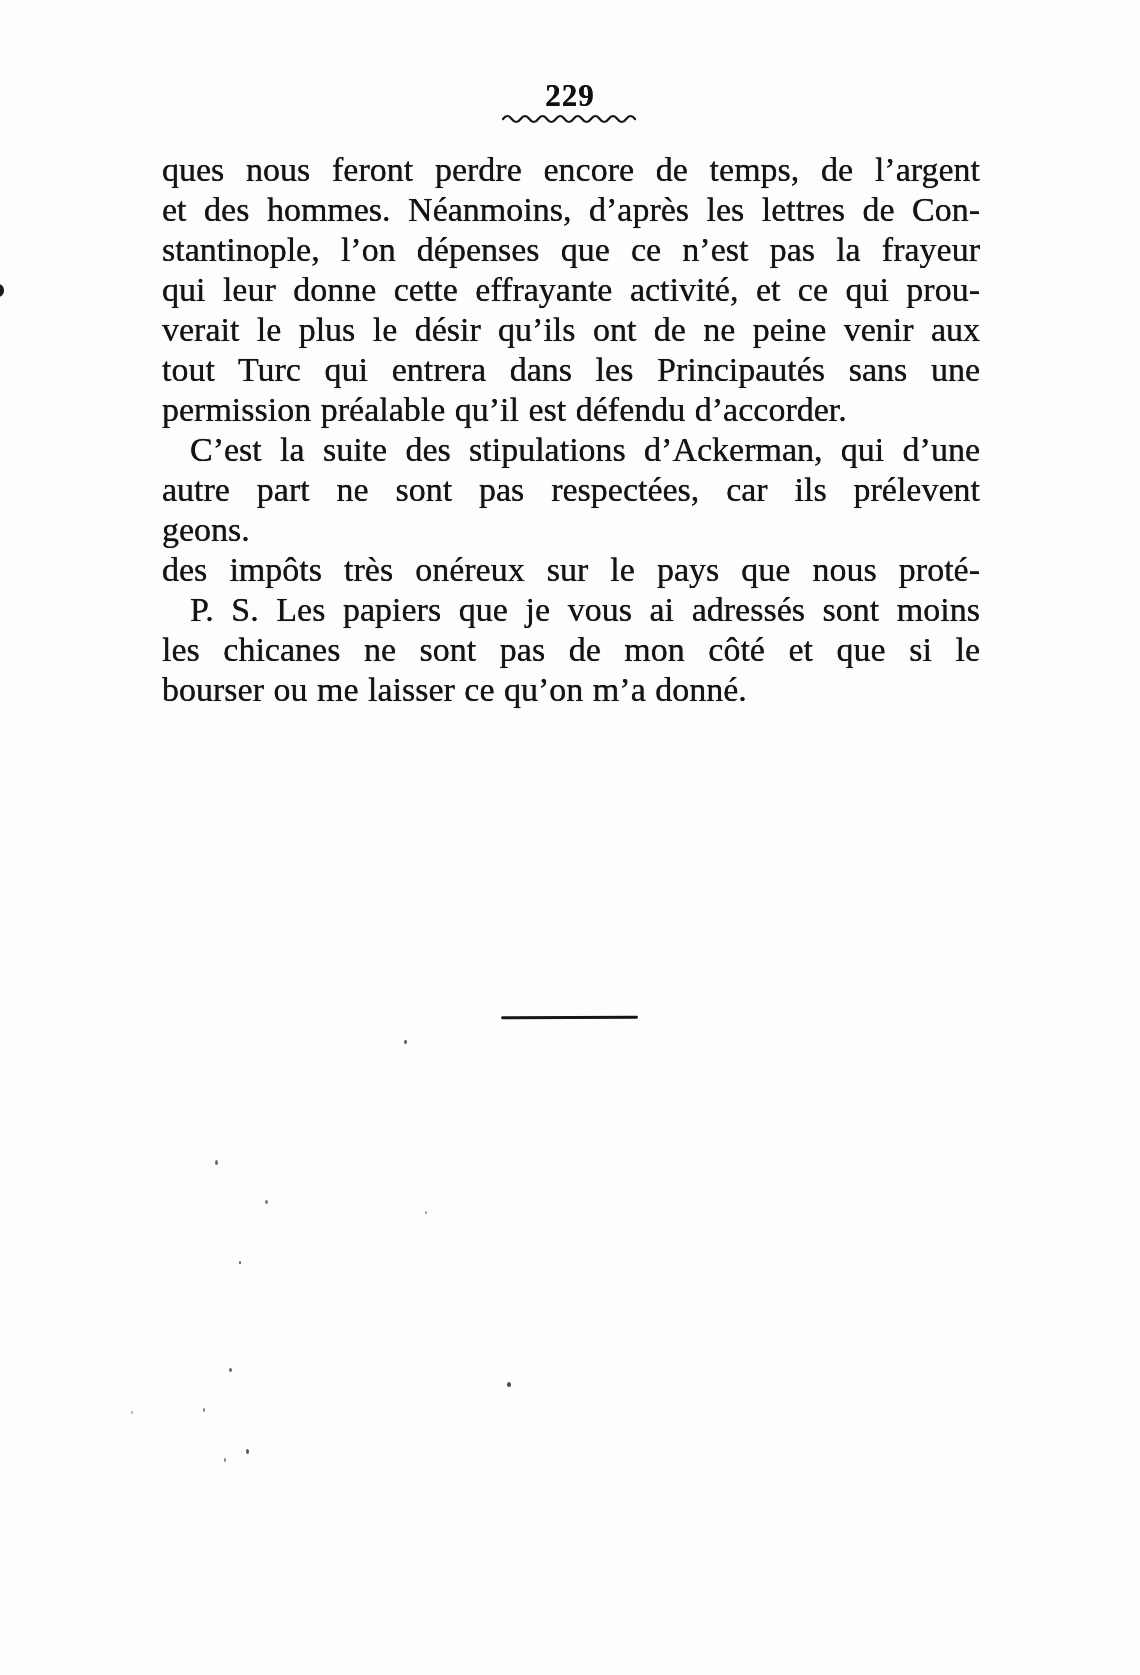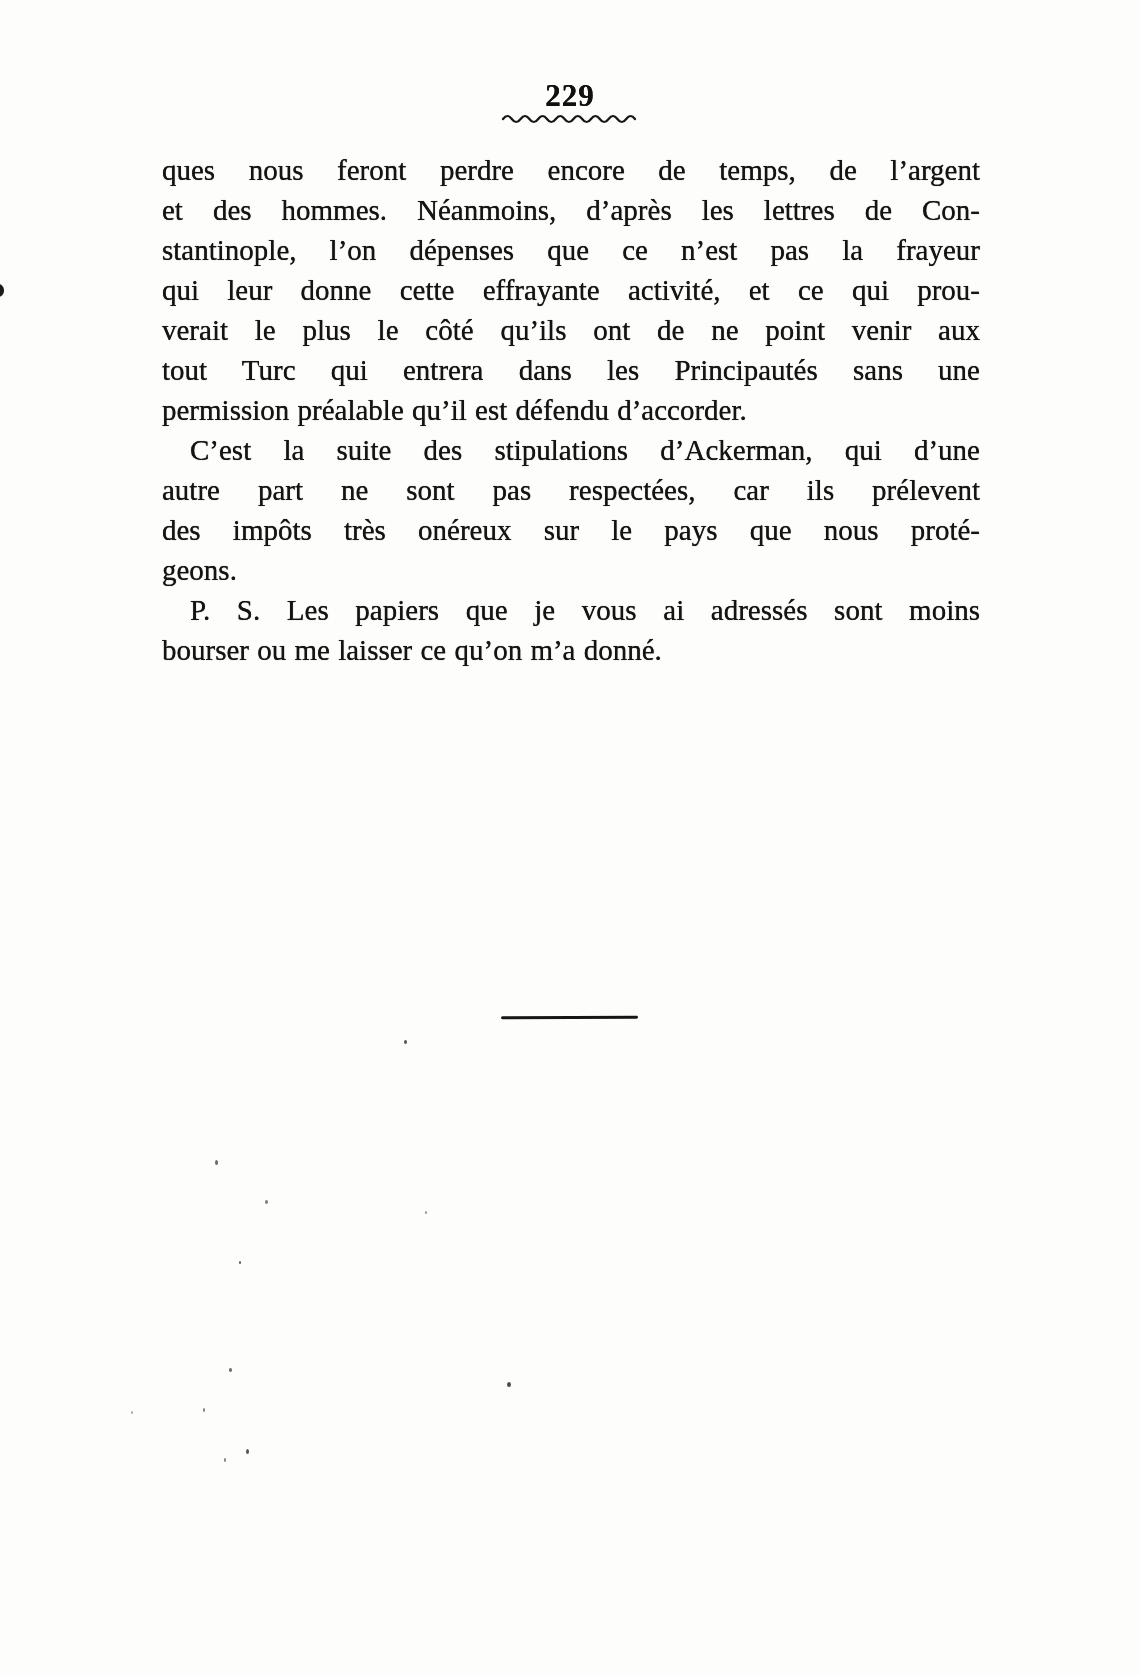--- a/index.html
+++ b/index.html
@@ -43,21 +43,21 @@
   
   .text-block {
     position: absolute;
     left: 162px;
     top: 150px;
     width: 818px;
   }
   .para { margin: 0; padding: 0; }
   .para + .para { }
   .line {
-    font-size: 29px;
+    font-size: 34px;
     line-height: 40px;
     text-align: justify;
     text-align-last: justify;
     white-space: normal;
     text-shadow: 0 0 0.7px currentColor; 
     word-spacing: 1px;
   }
   .line.last {
     text-align-last: left;
   }
@@ -103,34 +103,35 @@
     </svg>
   </header>
 
   <main class="text-block">
 
     <div class="para">
       <div class="line">ques nous feront perdre encore de temps, de l’argent</div>
       <div class="line">et des hommes. Néanmoins, d’après les lettres de Con-</div>
       <div class="line">stantinople, l’on dépenses que ce n’est pas la frayeur</div>
       <div class="line">qui leur donne cette effrayante activité, et ce qui prou-</div>
-      <div class="line">verait le plus le côté qu’ils ont de ne point venir aux</div>
+      <div class="line">verait le plus le désir qu’ils ont de ne peine venir aux</div>
       <div class="line">tout Turc qui entrera dans les Principautés sans une</div>
       <div class="line last">permission préalable qu’il est défendu d’accorder.</div>
     </div>
 
     <div class="para indent">
       <div class="line">C’est la suite des stipulations d’Ackerman, qui d’une</div>
       <div class="line">autre part ne sont pas respectées, car ils prélevent</div>
+      <div class="line last">geons.</div>
       <div class="line">des impôts très onéreux sur le pays que nous proté-</div>
-      <div class="line last">geons.</div>
     </div>
 
     <div class="para indent">
       <div class="line">P. S. Les papiers que je vous ai adressés sont moins</div>
+      <div class="line">les chicanes ne sont pas de mon côté et que si le</div>
       <div class="line last">bourser ou me laisser ce qu’on m’a donné.</div>
     </div>
 
   </main>
 
   <div class="rule"></div>
 
   <div class="edge-mark"></div>
   <div class="speck" style="left:404px;top:1040px;width:3px;height:4px;opacity:.8"></div>
   <div class="speck" style="left:215px;top:1160px;width:3px;height:5px;opacity:.7"></div>

